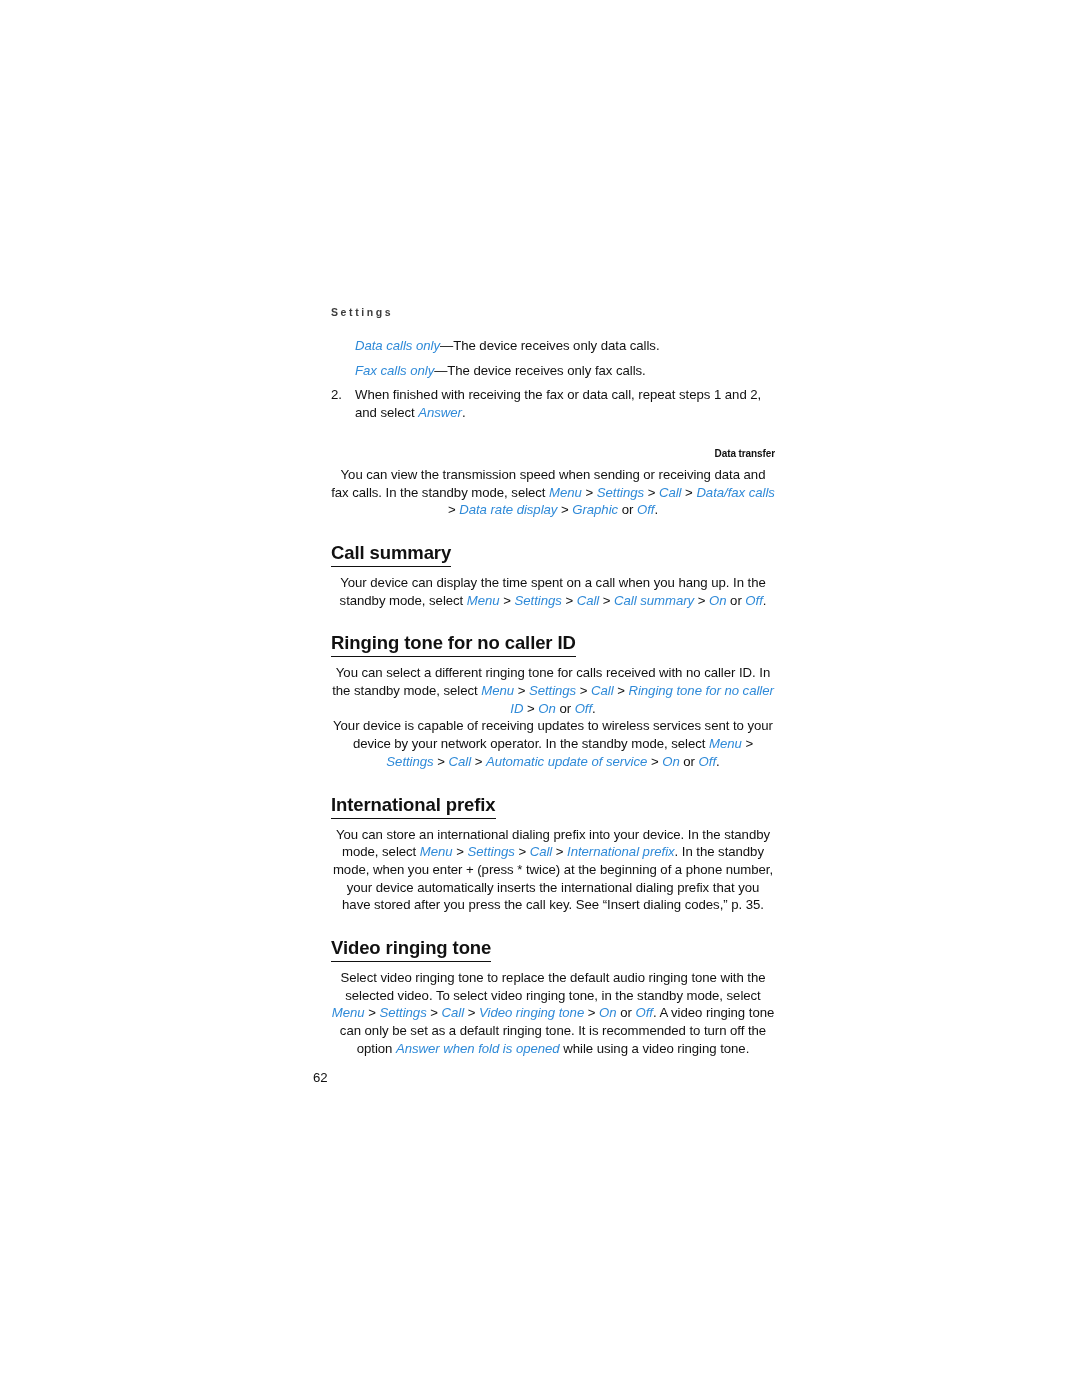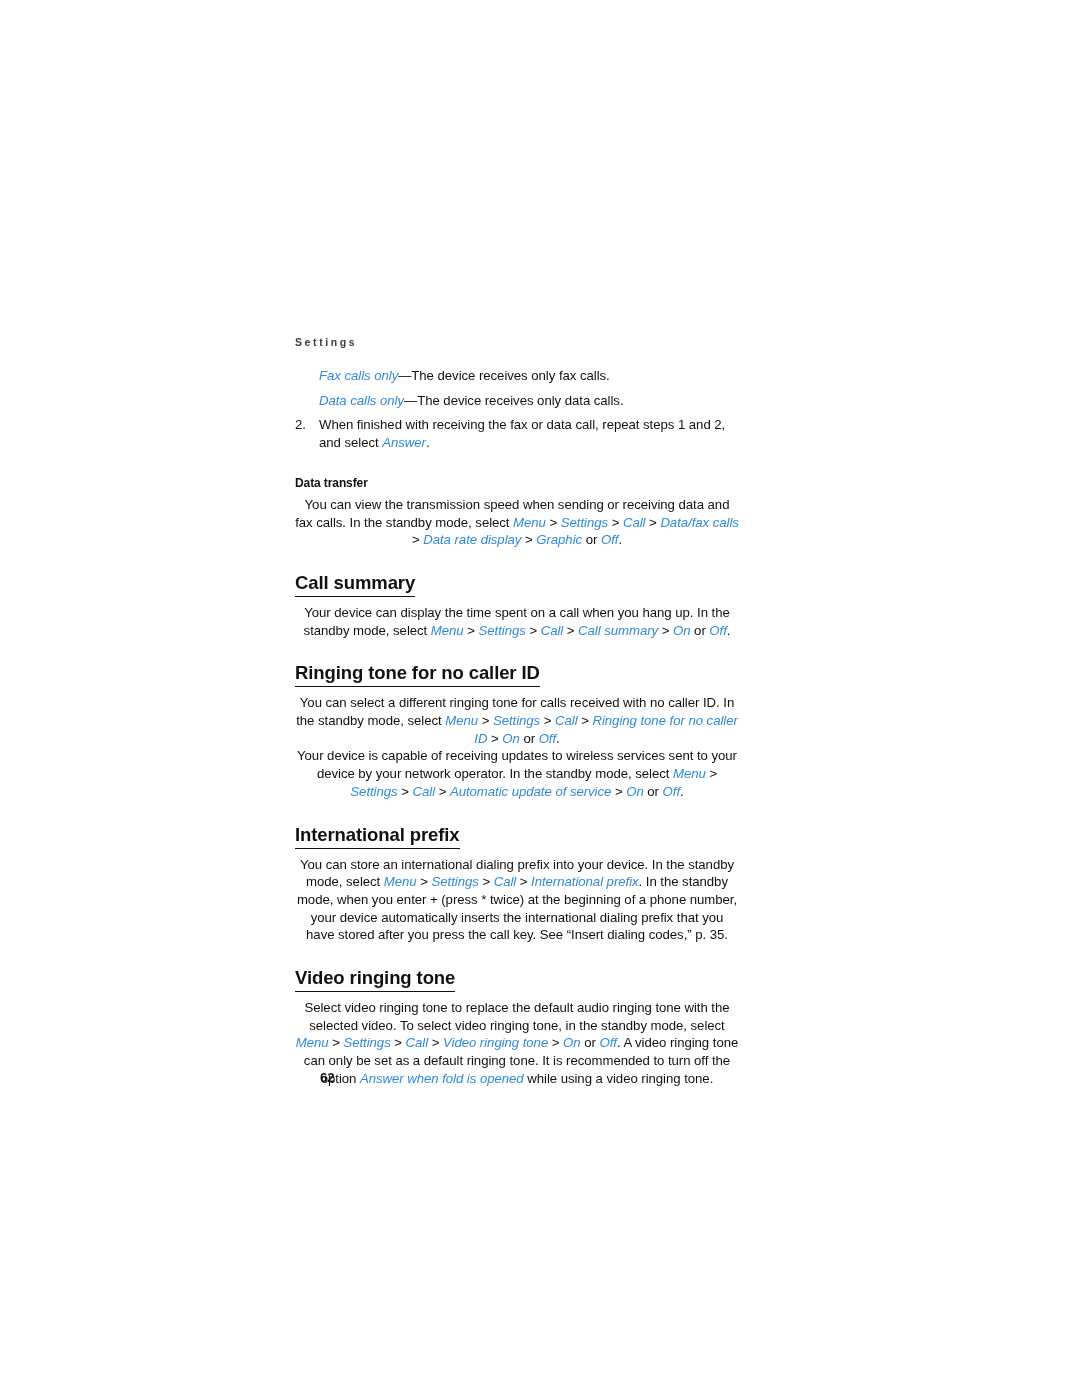--- a/index.html
+++ b/index.html
@@ -21,24 +21,23 @@
     left: 0;
     top: 0;
     width: 1080px;
     height: 1397px;
     background: #ffffff;
   }
 
   
   .content {
     position: absolute;
-    left: 295px;
+    left: 331px;
     top: 306px;
     width: 444px;
-    margin-top: 30px;
   }
 
   .running-header {
     font-size: 10.5px;
     font-weight: bold;
     color: #3c3c3c;
     letter-spacing: 2.6px;
     margin: 0 0 18px 0;
     line-height: 13px;
   }
@@ -51,26 +50,27 @@
     margin: 23px 0 7px 0;
     line-height: 22px;
     letter-spacing: -0.1px;
     display: inline-block;
     border-bottom: 1.6px solid #111111;
     padding-bottom: 2px;
   }
   .sec-title-wrap { line-height: 0; }
 
   h3.sub-title {
-    font-size: 12px;
+    font-size: 10px;
     font-weight: bold;
     color: #111111;
     margin: 22px 0 3px 0;
     line-height: 19px;
     letter-spacing: -0.1px;
+    text-align: right;
   }
 
   
   p.body {
     font-size: 13.2px;
     line-height: 17.7px;
     margin: 0 0 0 0;
     color: #111111;
     letter-spacing: -0.05px;
     text-align: center;
@@ -107,43 +107,43 @@
     color: #2f8ad8;
     font-style: italic;
   }
   .sep {
     color: #111111;
     font-style: normal;
   }
 
   .page-number {
     position: absolute;
-    left: 320px;
+    left: 313px;
     top: 1070px;
     font-size: 13.2px;
     line-height: 16px;
-    font-weight: bold;
+    font-weight: normal;
     color: #111111;
   }
 </style>
 </head>
 <body>
 
 <div class="page">
 
   <div class="content">
 
     <div class="running-header">Settings</div>
 
     <div class="def-line">
-      <span class="m">Fax calls only</span><span>—</span><span>The device receives only fax calls.</span>
+      <span class="m">Data calls only</span><span>—</span><span>The device receives only data calls.</span>
     </div>
 
     <div class="def-line">
-      <span class="m">Data calls only</span><span>—</span><span>The device receives only data calls.</span>
+      <span class="m">Fax calls only</span><span>—</span><span>The device receives only fax calls.</span>
     </div>
 
     <div class="num-item">
       <span class="num">2.</span><span>When finished with receiving the fax or data call, repeat steps 1 and 2, and select </span><span class="m">Answer</span><span>.</span>
     </div>
 
     <h3 class="sub-title">Data transfer</h3>
     <p class="body">
       <span>You can view the transmission speed when sending or receiving data and fax calls. In the standby mode, select </span><span class="m">Menu</span><span class="sep"> &gt; </span><span class="m">Settings</span><span class="sep"> &gt; </span><span class="m">Call</span><span class="sep"> &gt; </span><span class="m">Data/fax calls</span><span class="sep"> &gt; </span><span class="m">Data rate display</span><span class="sep"> &gt; </span><span class="m">Graphic</span><span> or </span><span class="m">Off</span><span>.</span>
     </p>

